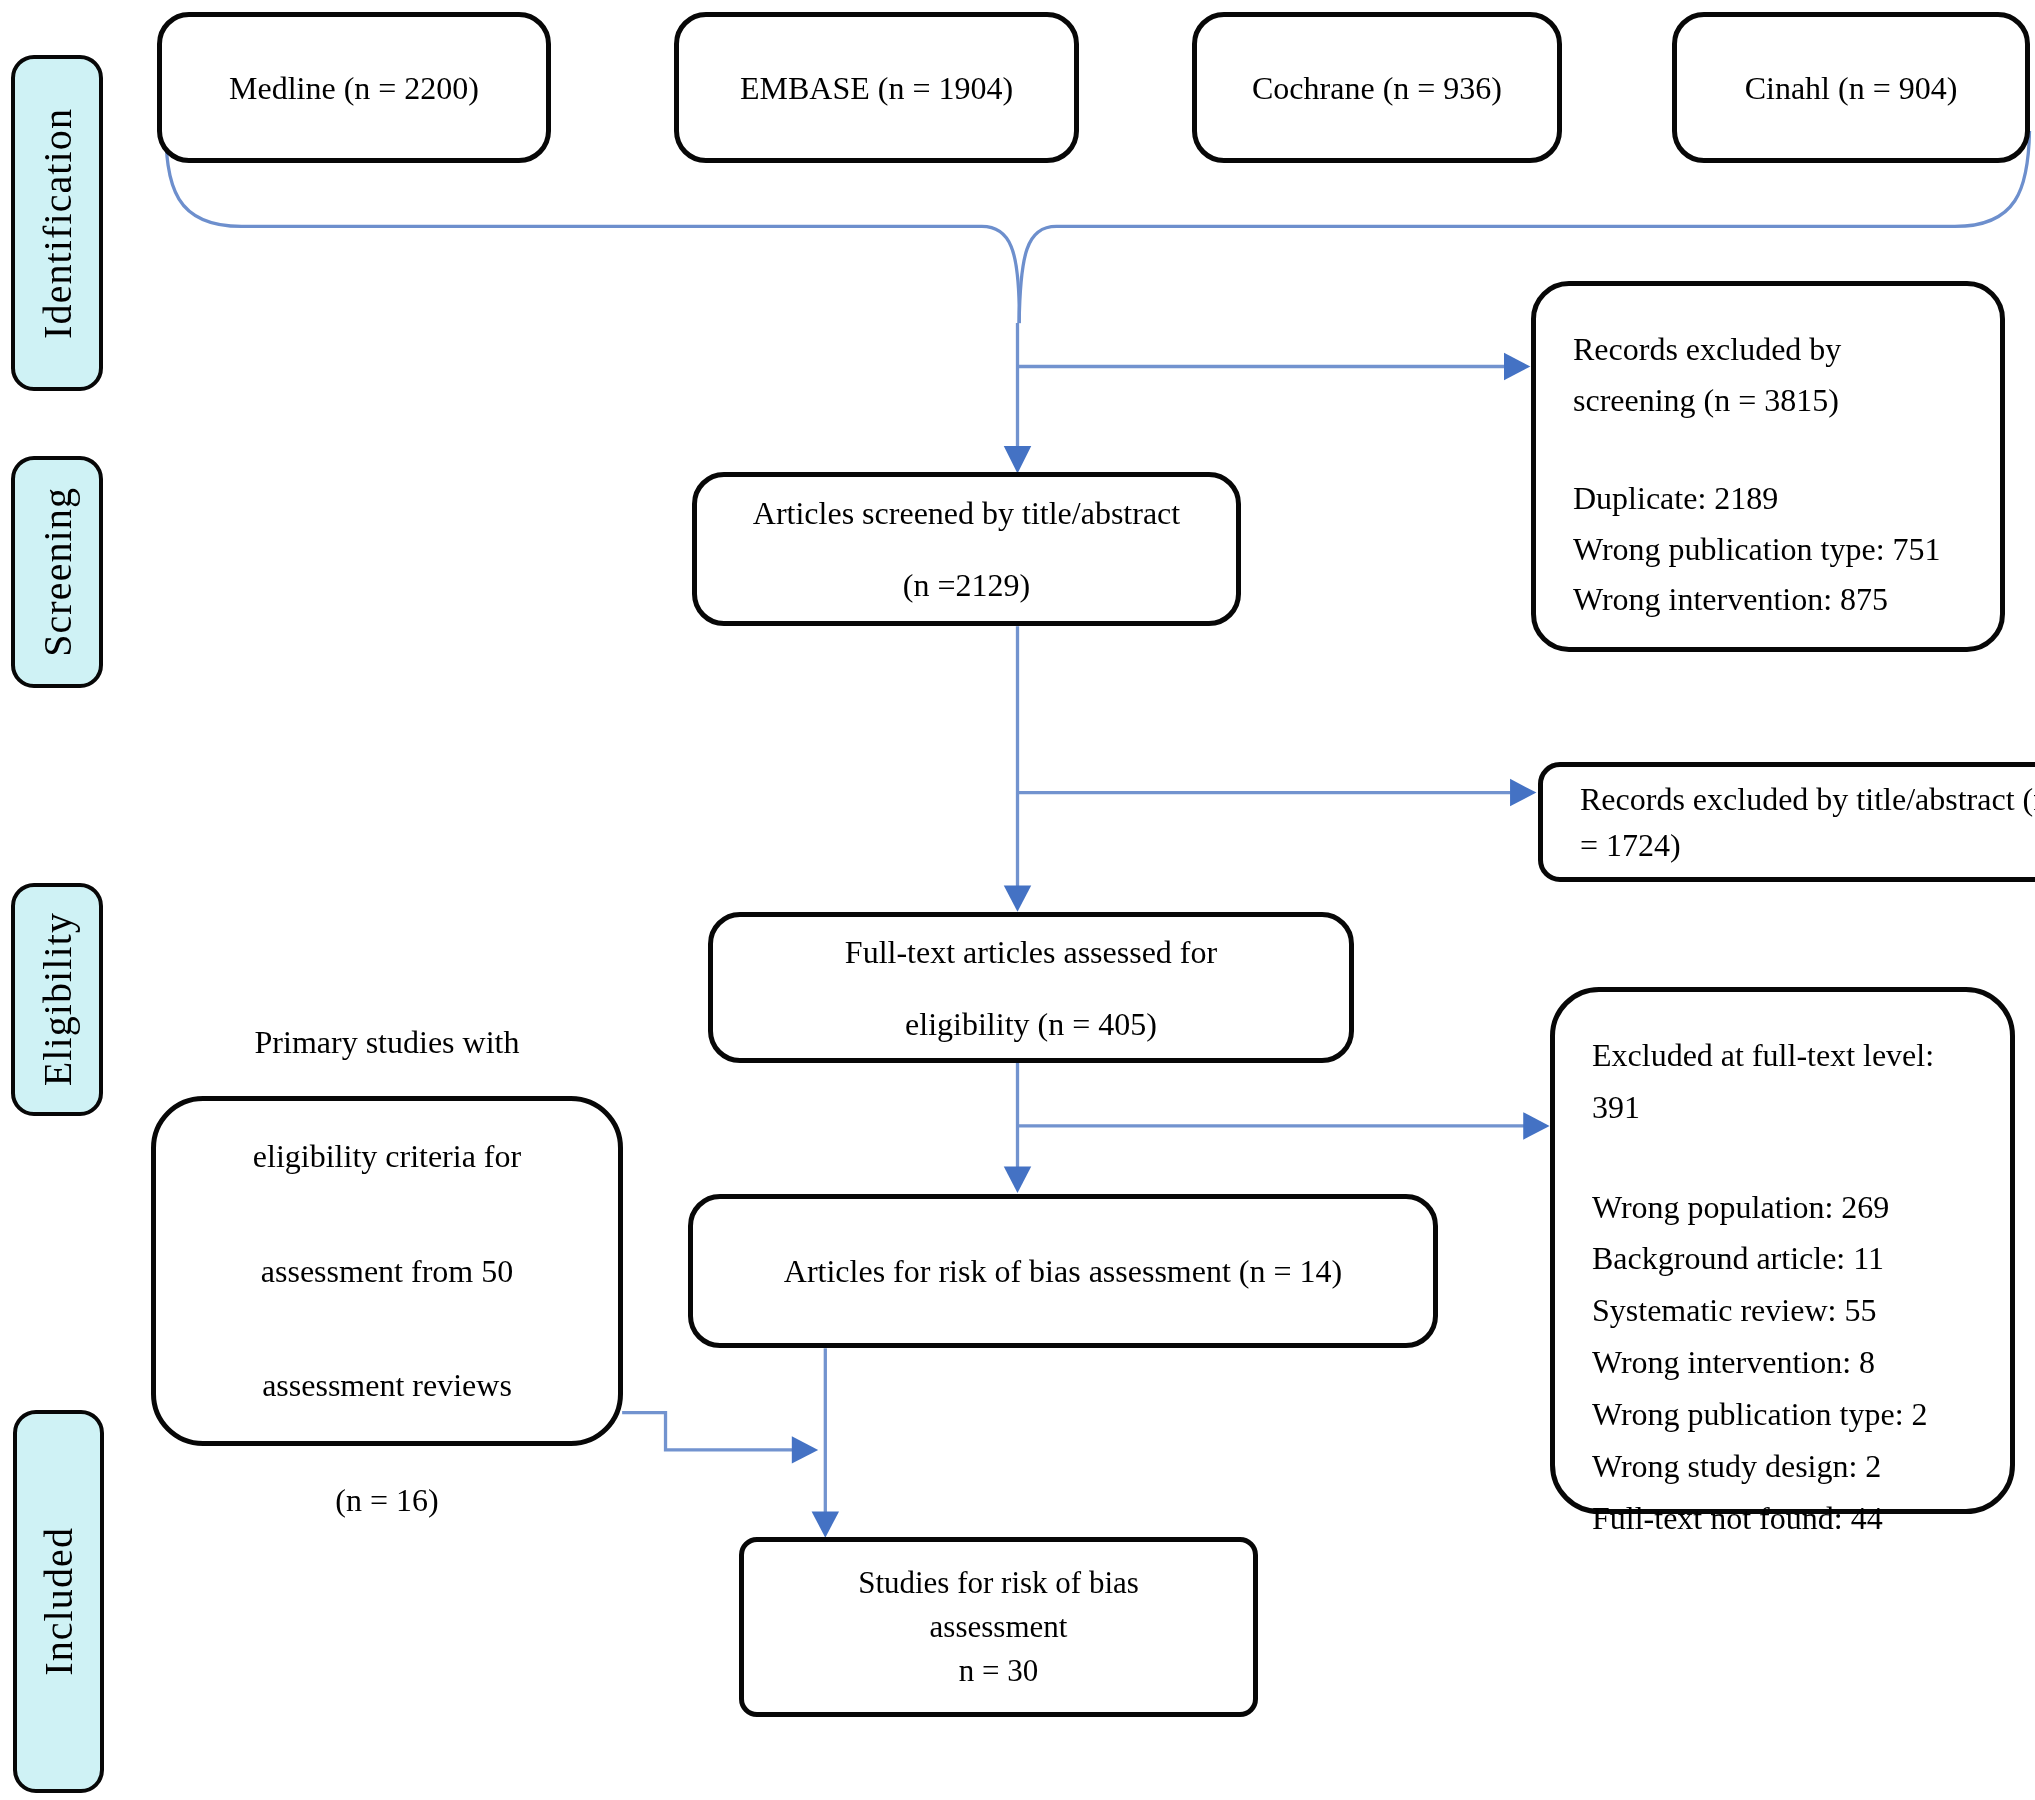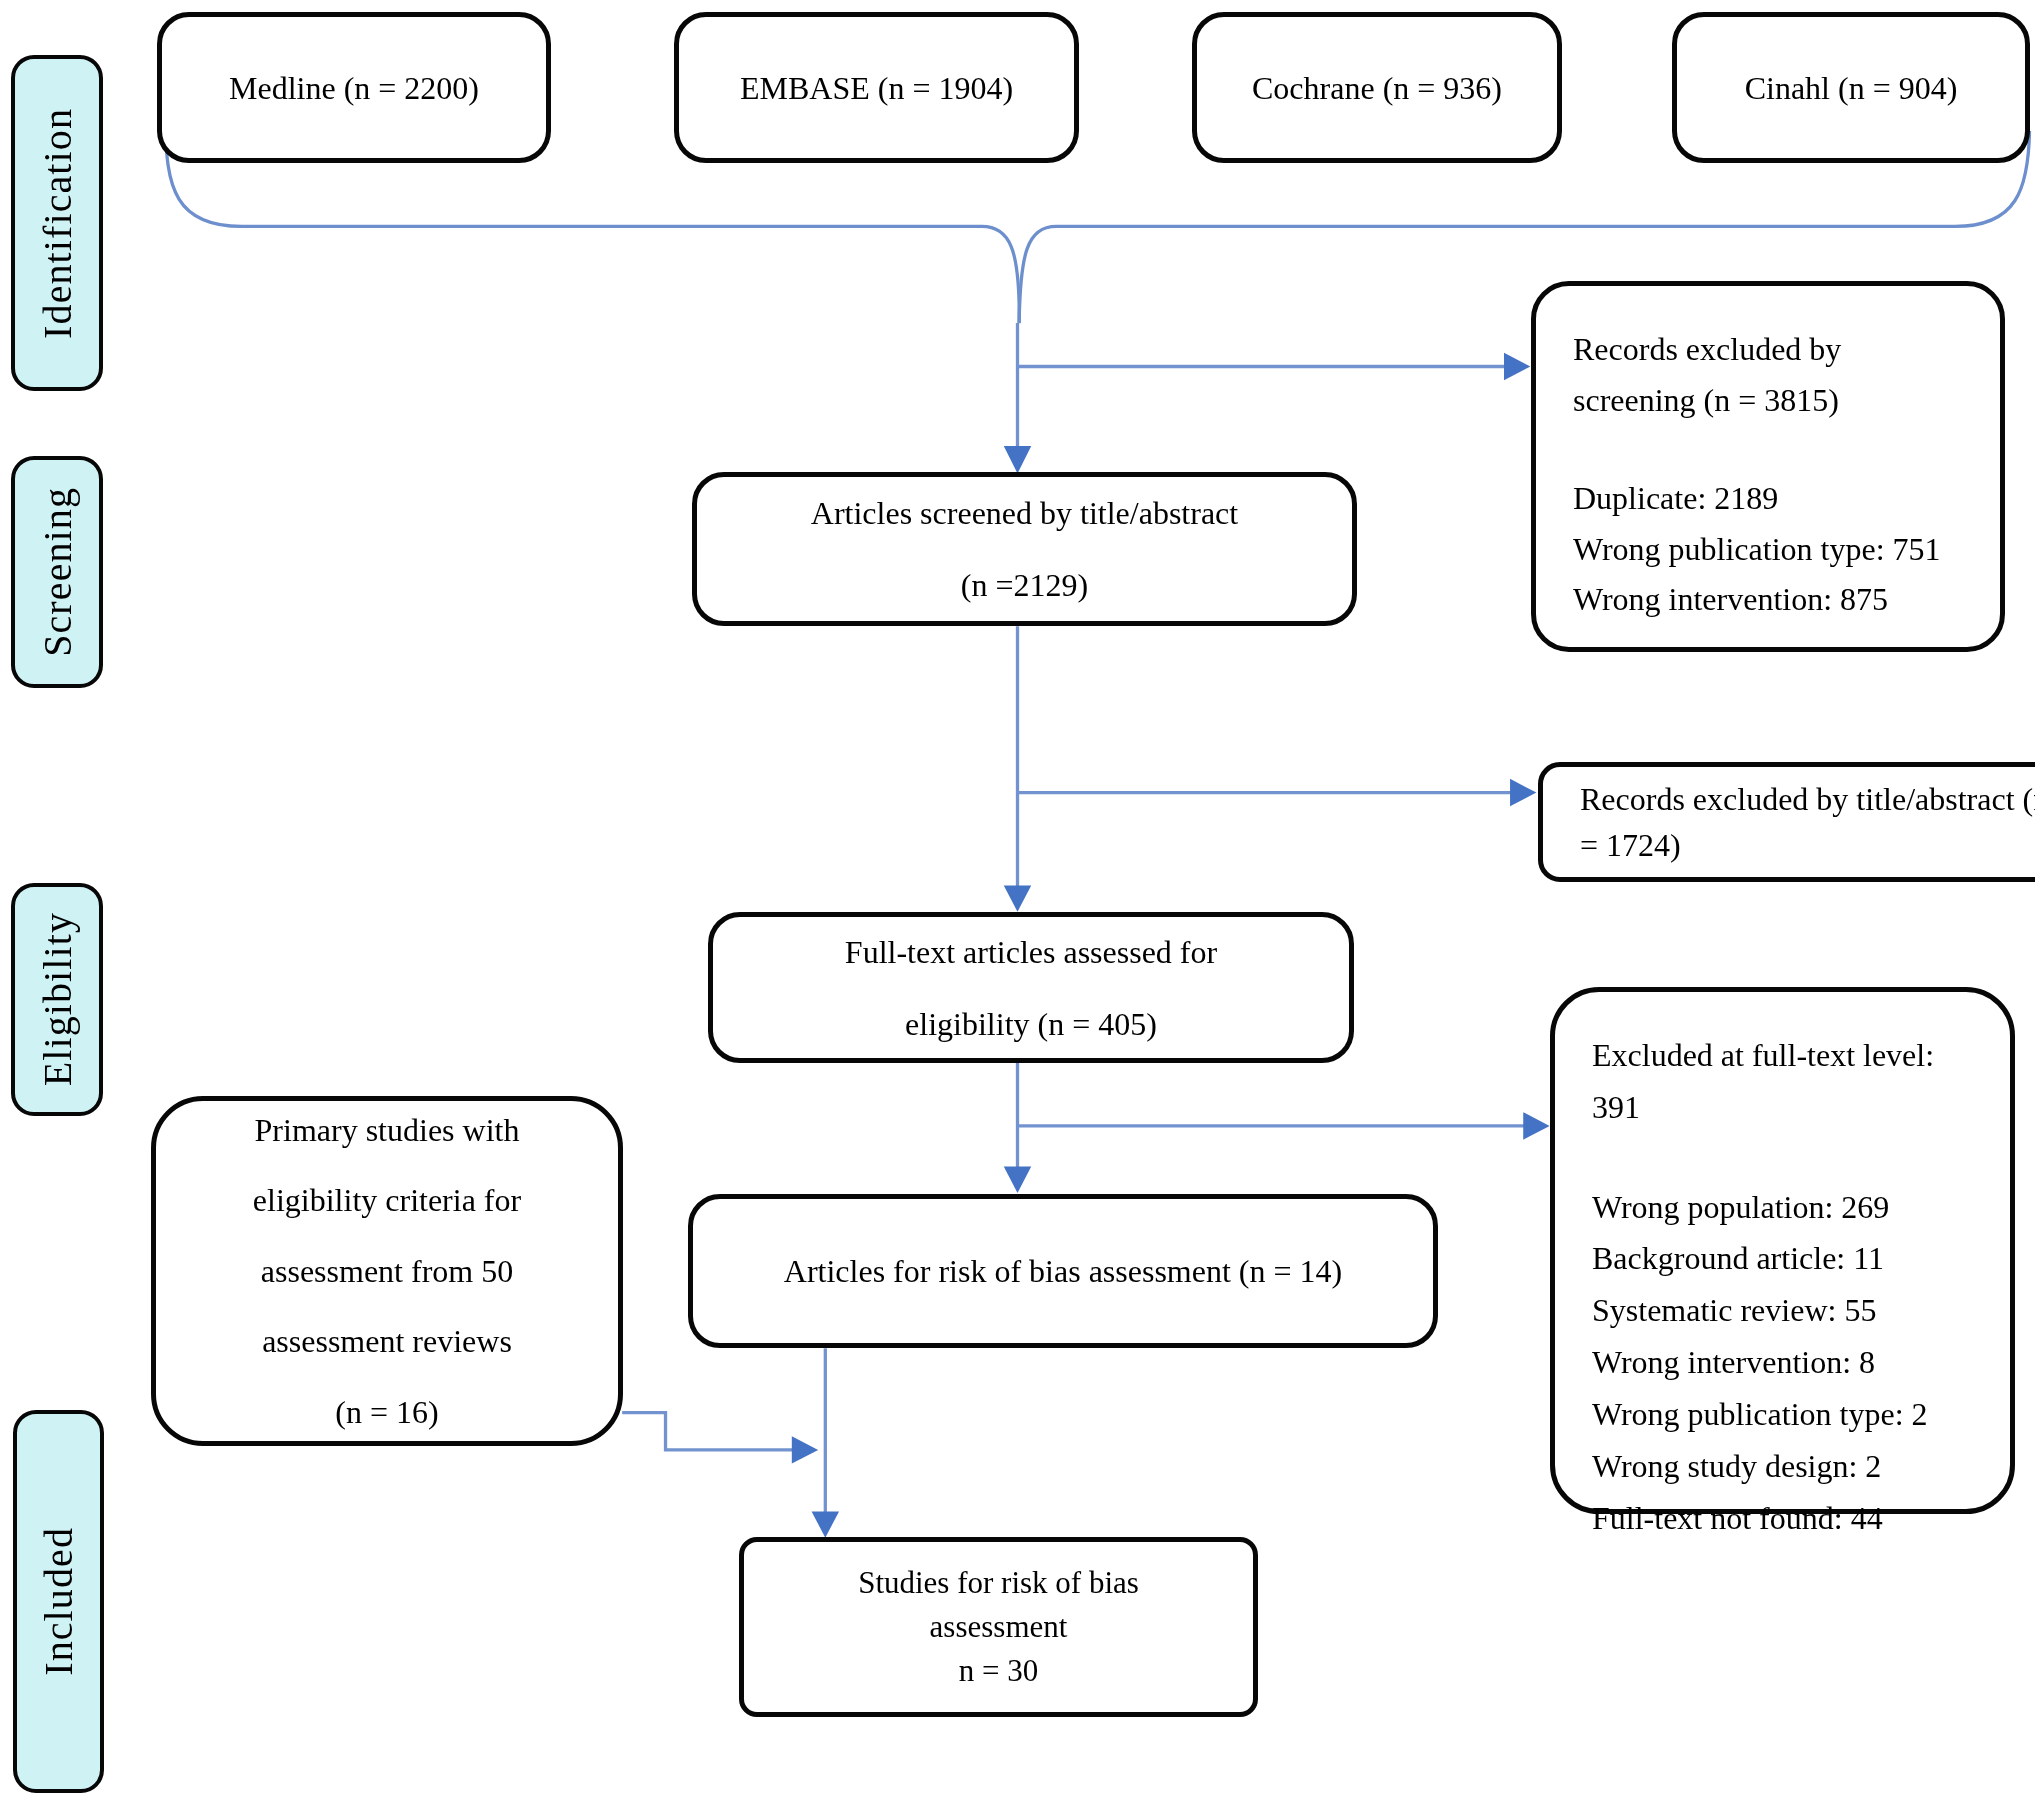--- a/index.html
+++ b/index.html
@@ -66,20 +66,21 @@
   .excl-mid {
     align-items: flex-start;
     justify-content: center;
     text-align: left;
     padding: 11px 33px 11px 37px;
     line-height: 1.45;
   }
   .primary-box {
     line-height: 2.2;
     font-size: 32px;
+    gap: 44px;
   }
   .final-box {
     line-height: 1.42;
     font-size: 31px;
   }
   .risk-box { font-size: 32px; margin-left: 40px; }
 </style>
 </head>
 <body>
 
@@ -141,21 +142,21 @@
     <div>Cinahl (n = 904)</div>
   </div>
 
   <div class="box excl" style="left:1531px; top:281px; width:474px; height:371px; border-radius:38px;">
     <div class="excl-title">Records excluded by screening (n = 3815)</div>
     <div>Duplicate: 2189</div>
     <div>Wrong publication type: 751</div>
     <div>Wrong intervention: 875</div>
   </div>
 
-  <div class="box two-line" style="left:692px; top:472px; width:665px; height:154px;">
+  <div class="box two-line" style="left:692px; top:472px; width:549px; height:154px;">
     <div class="line1">Articles screened by title/abstract</div>
     <div>(n =2129)</div>
   </div>
 
   <div class="box excl-mid" style="left:1538px; top:762px; width:561px; height:120px; border-radius:22px;">
     <div>Records excluded by title/abstract (n = 1724)</div>
   </div>
 
   <div class="box two-line" style="left:708px; top:912px; width:646px; height:151px;">
     <div class="line1">Full-text articles assessed for</div>

